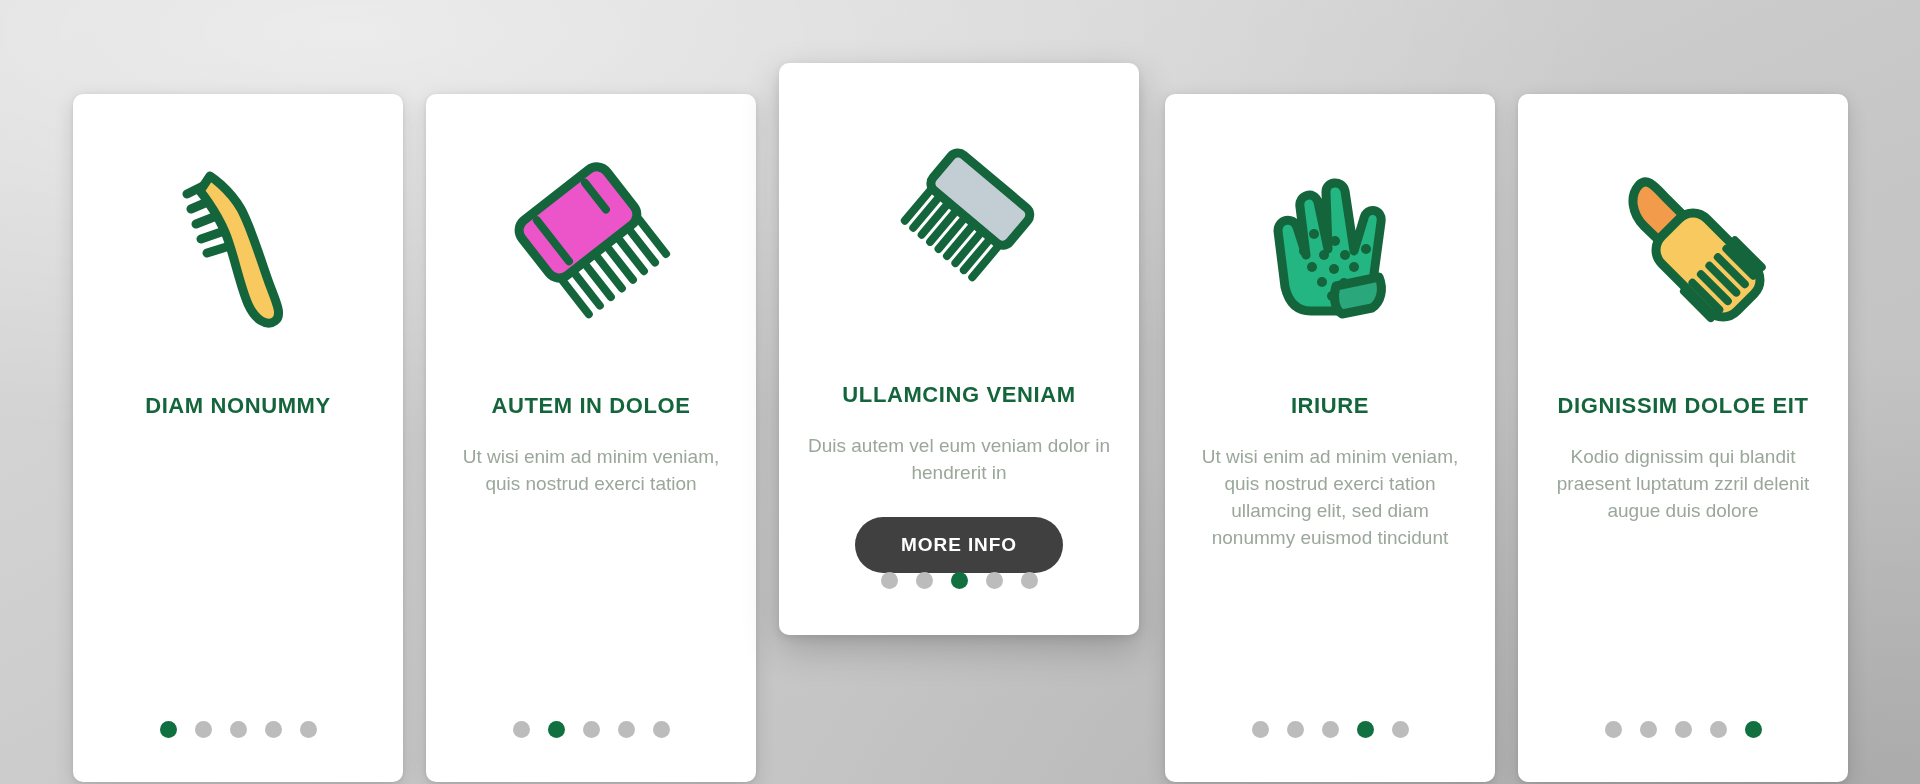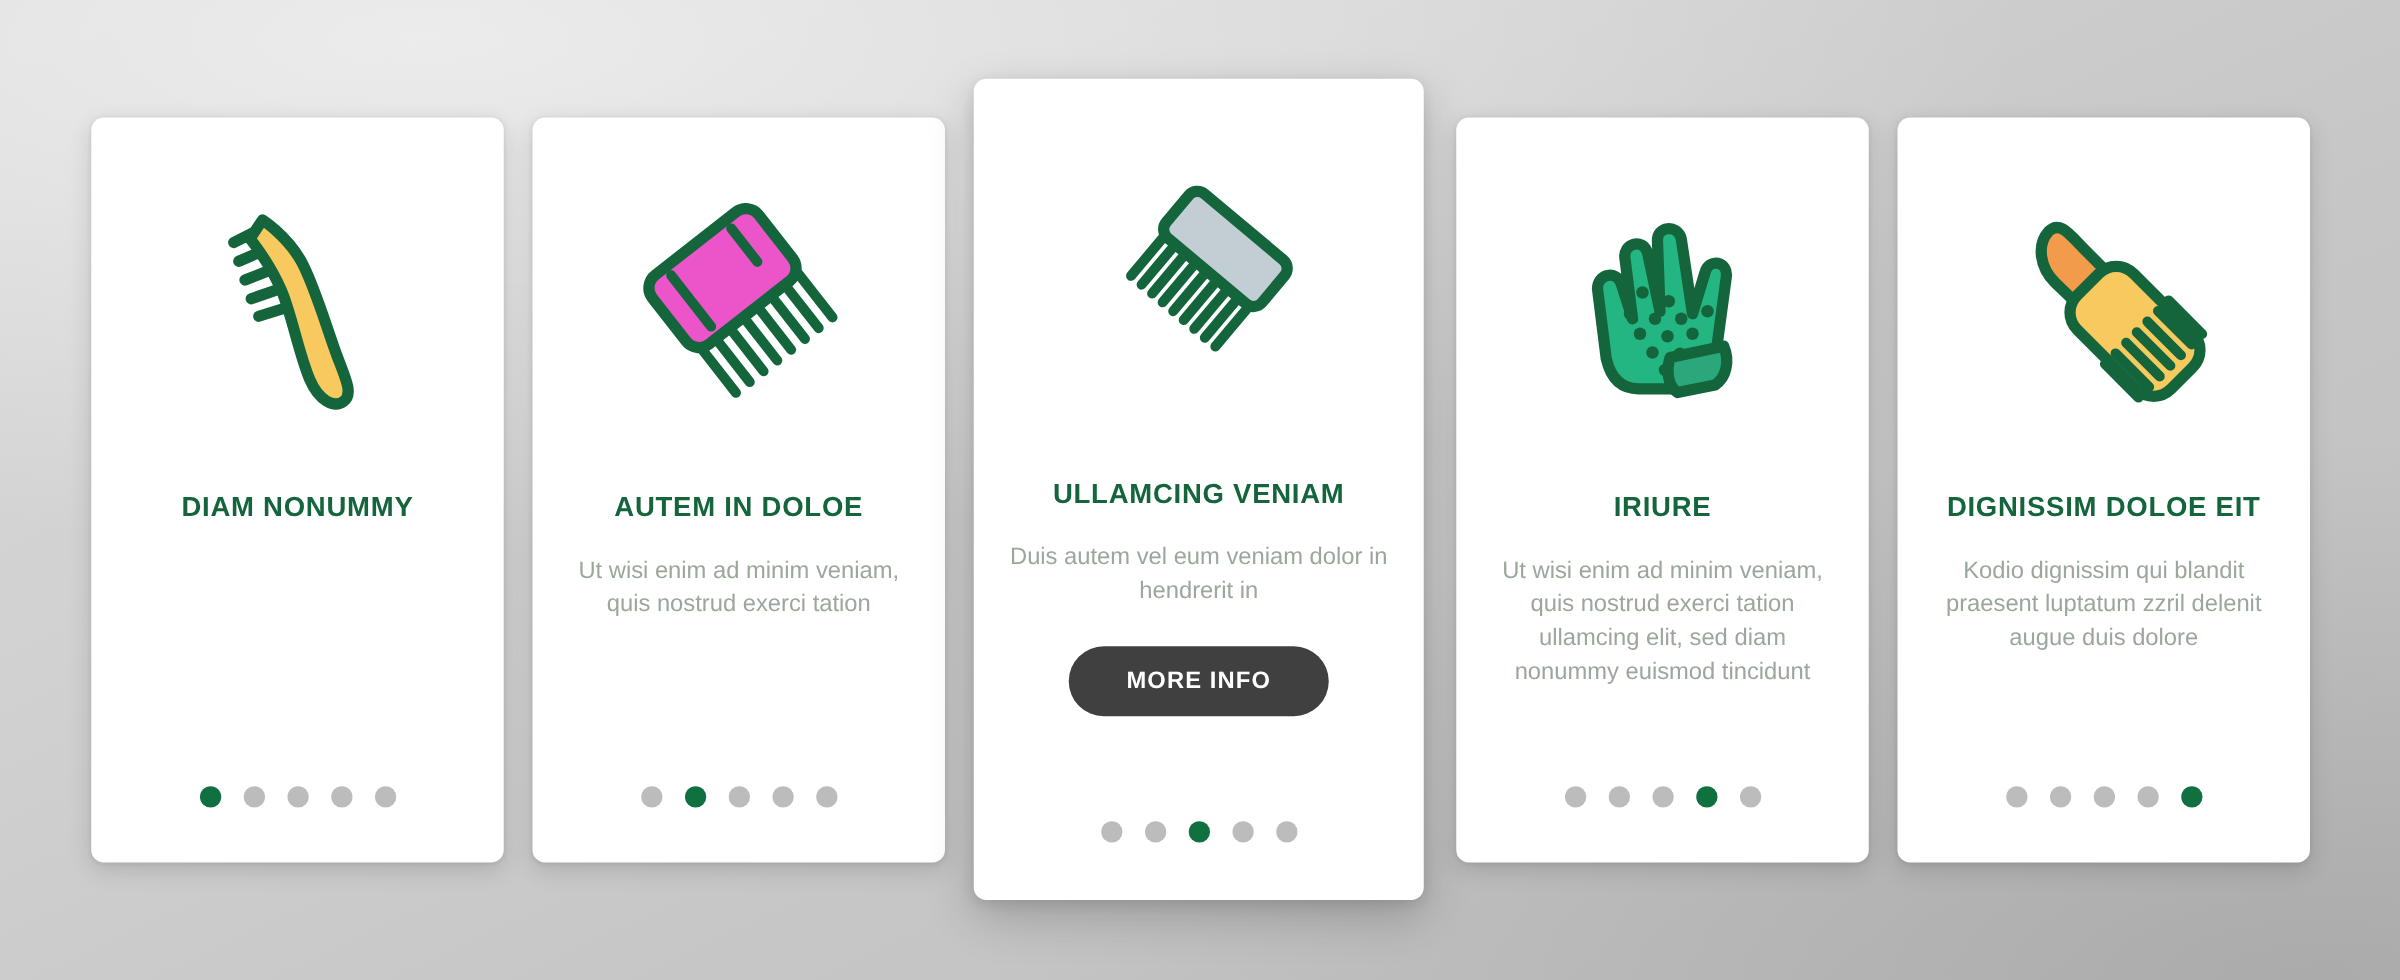--- a/index.html
+++ b/index.html
@@ -40,29 +40,29 @@
     display: flex;
     flex-direction: column;
     align-items: center;
     box-shadow: 0 6px 20px rgba(0,0,0,0.14), 0 1px 4px rgba(0,0,0,0.08);
   }
 
   
   .card.standard {
     top: 94px;
     width: 330px;
-    height: 596px;
+    height: 688px;
     padding: 0 24px;
   }
 
   
   .card.featured {
     top: 63px;
     width: 360px;
-    height: 657px;
+    height: 572px;
     padding: 0 26px;
     box-shadow: 0 14px 38px rgba(0,0,0,0.20), 0 3px 10px rgba(0,0,0,0.10);
   }
 
   .card-1 { left: 73px; }
   .card-2 { left: 426px; }
   .card-3 { left: 779px; }
   .card-4 { left: 1165px; }
   .card-5 { left: 1518px; }
 

